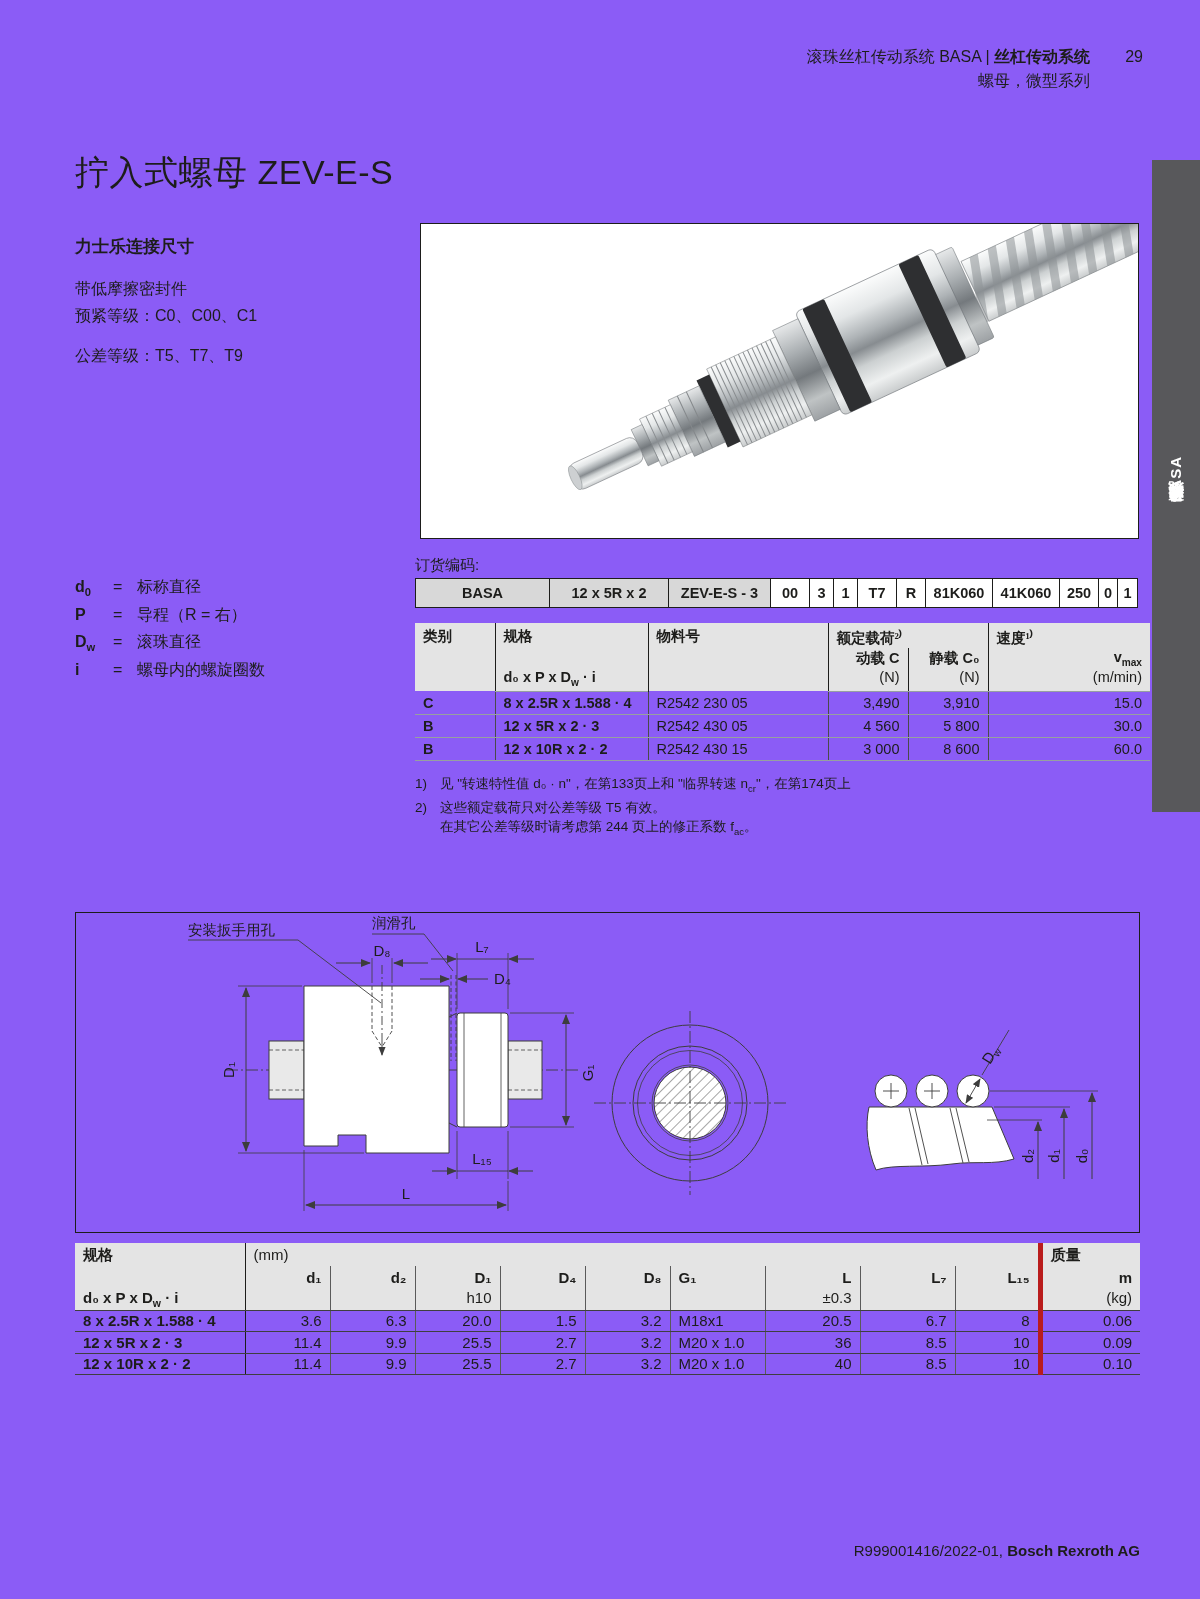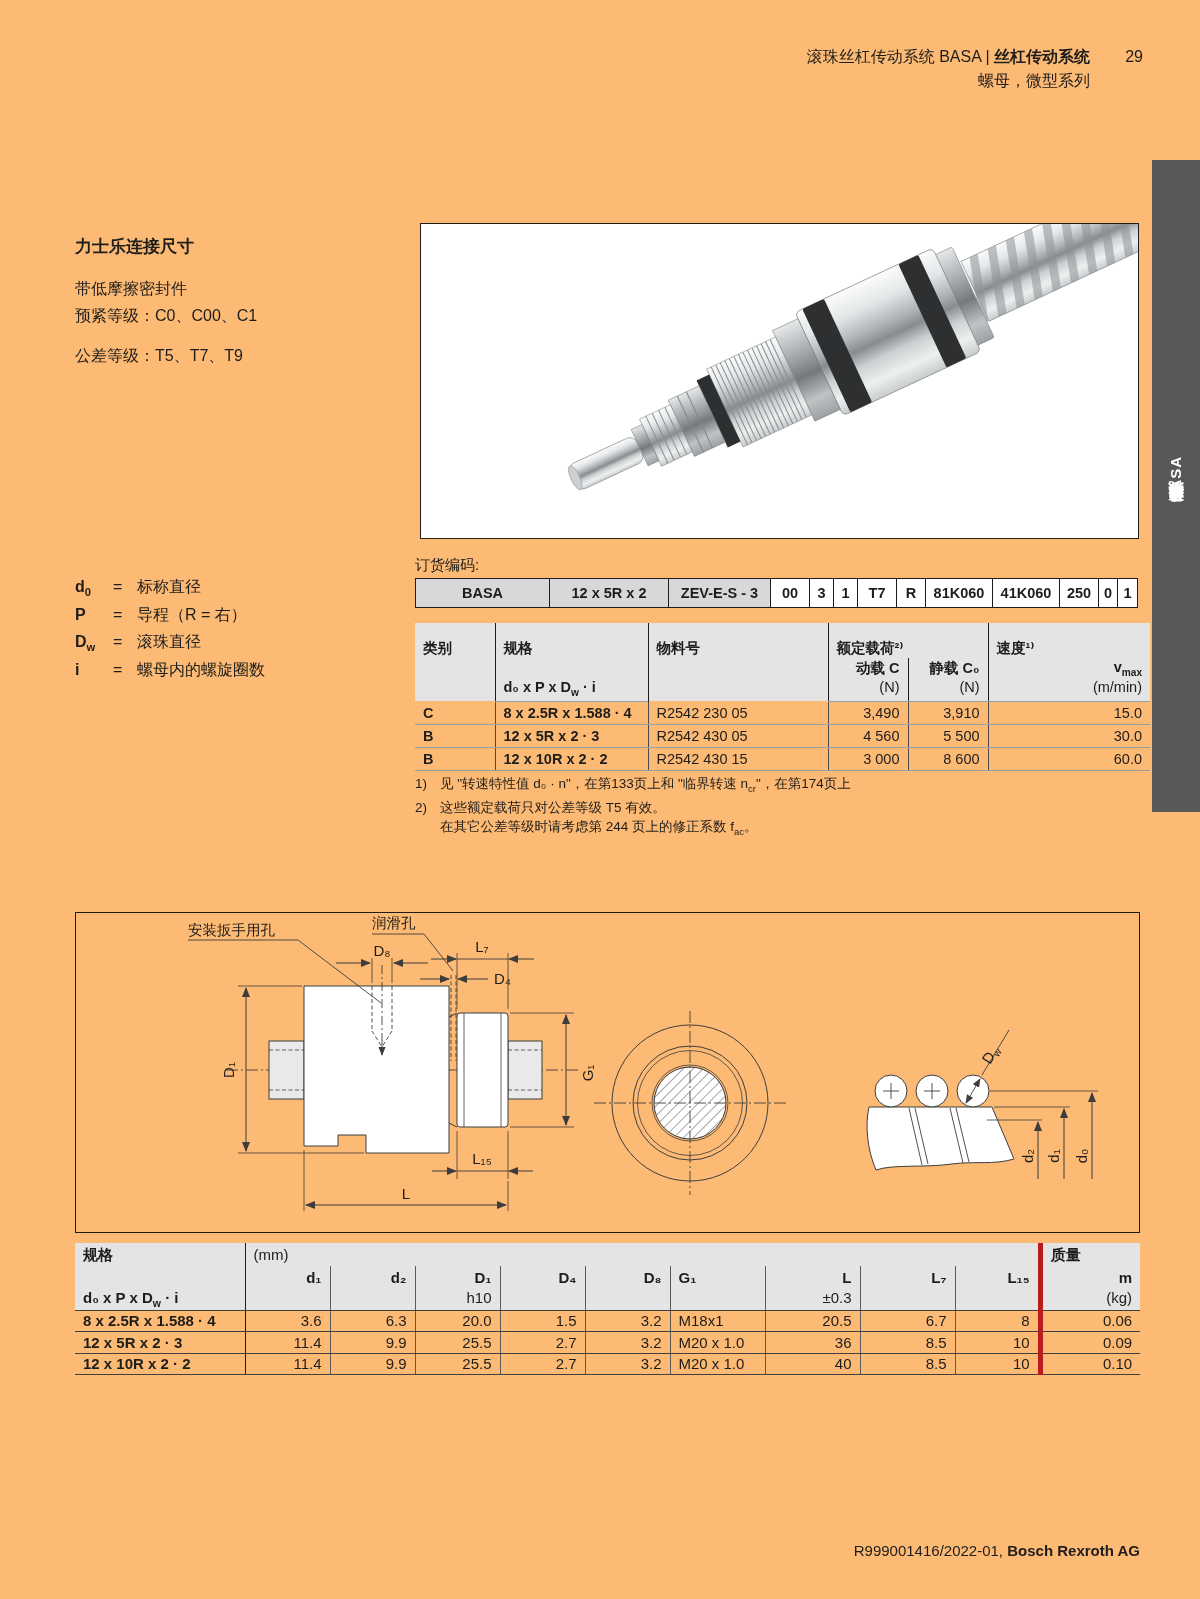--- a/index.html
+++ b/index.html
@@ -1,18 +1,18 @@
 <!DOCTYPE html>
 <html><head>
 <meta charset="utf-8">
 <style>
   * { margin:0; padding:0; box-sizing:border-box; }
   html,body { background:#ffffff; }
   .page {
-    position:relative; width:1200px; height:1599px; background:#fdba74;
+    position:relative; width:1200px; height:1599px; background:#8b5cf6;
     font-family:"Liberation Sans","DejaVu Sans",sans-serif; color:#1d1d1b;
     overflow:hidden;
   }
   sub { font-size:70%; }
 
   
   .doc-header { position:absolute; top:45px; right:57px; text-align:right; font-size:16px; line-height:24px; }
   .doc-header .pg { display:inline-block; width:53px; text-align:right; }
   .doc-header .sub-line { padding-right:53px; }
 
@@ -41,21 +41,21 @@
     text-align:center; font-size:14.5px; font-weight:bold; background:#fff; overflow:hidden; white-space:nowrap; }
   .order-row .cell:first-child { margin-left:0; }
   .order-row .shaded { background:#d8d8d8; }
 
   
   .spec-table { position:absolute; left:415px; top:623px; }
   table { border-collapse:collapse; table-layout:fixed; }
   .spec-table table { width:735px; }
   .spec-table td { padding:0 8px; font-size:14.5px; white-space:nowrap; overflow:hidden; }
   .spec-table thead td { background:#e4e4e4; }
-  .spec-table tr.h1 td { height:25px; vertical-align:top; padding-top:16px; font-weight:bold; }
+  .spec-table tr.h1 td { height:25px; vertical-align:top; padding-top:4px; font-weight:bold;font-family:Liberation Serif, serif; }
   .spec-table tr.h2 td { height:21px; font-weight:bold;margin-left:40px; }
   .spec-table tr.h3 td { height:22px; vertical-align:top; }
   .spec-table tr.h3 td.frm { font-weight:bold; vertical-align:bottom; padding-bottom:3px; }
   .spec-table .bl  { border-left:1px solid #1d1d1b; }
   .spec-table tbody td { height:23px; border-bottom:1px solid #97a0a0; }
   .spec-table tbody td.blb { border-left:1px solid #4a4a4a; }
   .spec-table tr.h3 td { border-bottom:1px solid #97a0a0; }
   .spec-table .num { text-align:right; }
   .spec-table tbody .b { font-weight:bold; }
 
@@ -94,20 +94,21 @@
     <div>
       <span>滚珠丝杠传动系统 BASA | </span><b>丝杠传动系统</b><span class="pg">29</span>
     </div>
     <div class="sub-line">螺母，微型系列</div>
   </div>
 
   <div class="side-tab">
     <span>滚珠丝杠传动系统 BASA</span>
   </div>
 
+  <div class="page-title">拧入式螺母 ZEV-E-S</div>
 
   <div class="intro">
     <div class="hd">力士乐连接尺寸</div>
     <div>带低摩擦密封件</div>
     <div>预紧等级：C0、C00、C1</div>
     <div class="gap">公差等级：T5、T7、T9</div>
   </div>
 
   <div class="photo-frame">
     <svg width="717" height="314" viewBox="0 0 717 314">
@@ -269,21 +270,21 @@
           <td class="blb">R2542 230 05</td>
           <td class="blb num">3,490</td>
           <td class="blb num">3,910</td>
           <td class="blb num">15.0</td>
         </tr>
         <tr>
           <td class="b">B</td>
           <td class="blb b">12 x 5R x 2 · 3</td>
           <td class="blb">R2542 430 05</td>
           <td class="blb num">4 560</td>
-          <td class="blb num">5 500</td>
+          <td class="blb num">5 800</td>
           <td class="blb num">30.0</td>
         </tr>
         <tr>
           <td class="b">B</td>
           <td class="blb b">12 x 10R x 2 · 2</td>
           <td class="blb">R2542 430 15</td>
           <td class="blb num">3 000</td>
           <td class="blb num">8 600</td>
           <td class="blb num">60.0</td>
         </tr>

